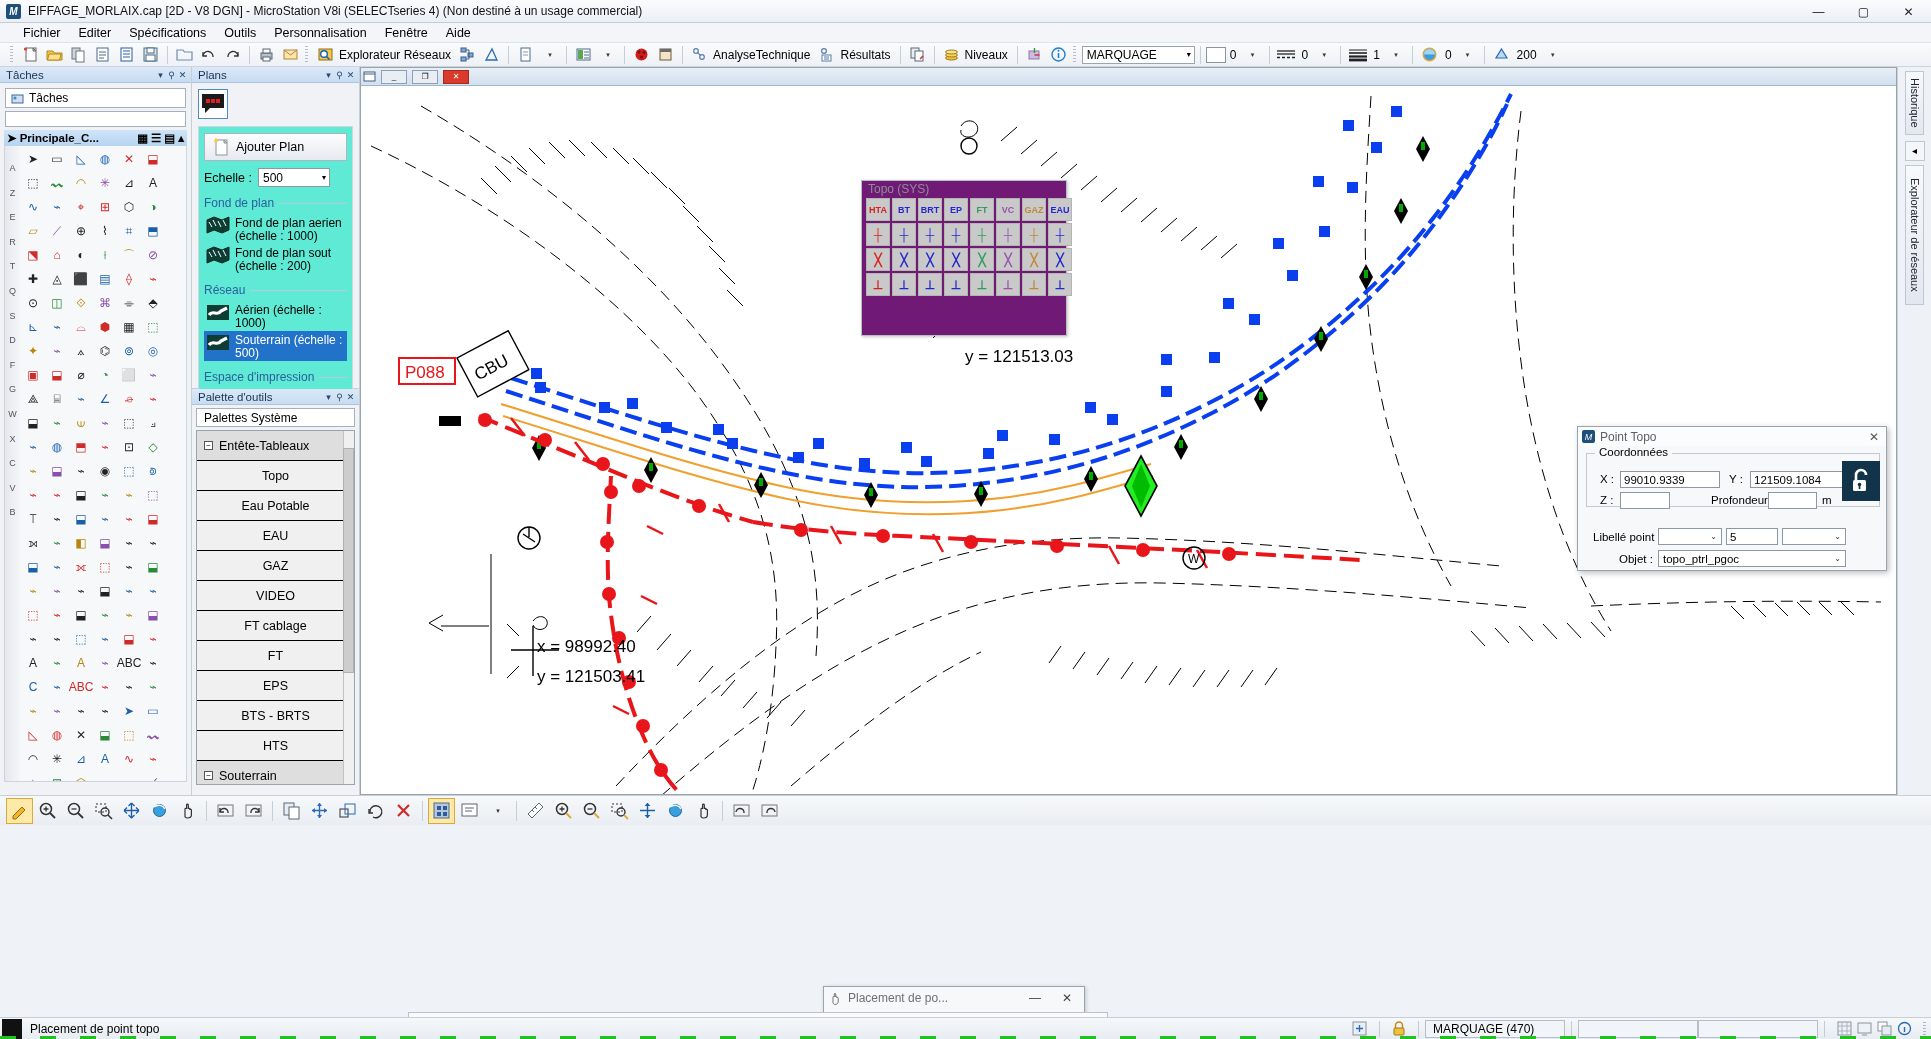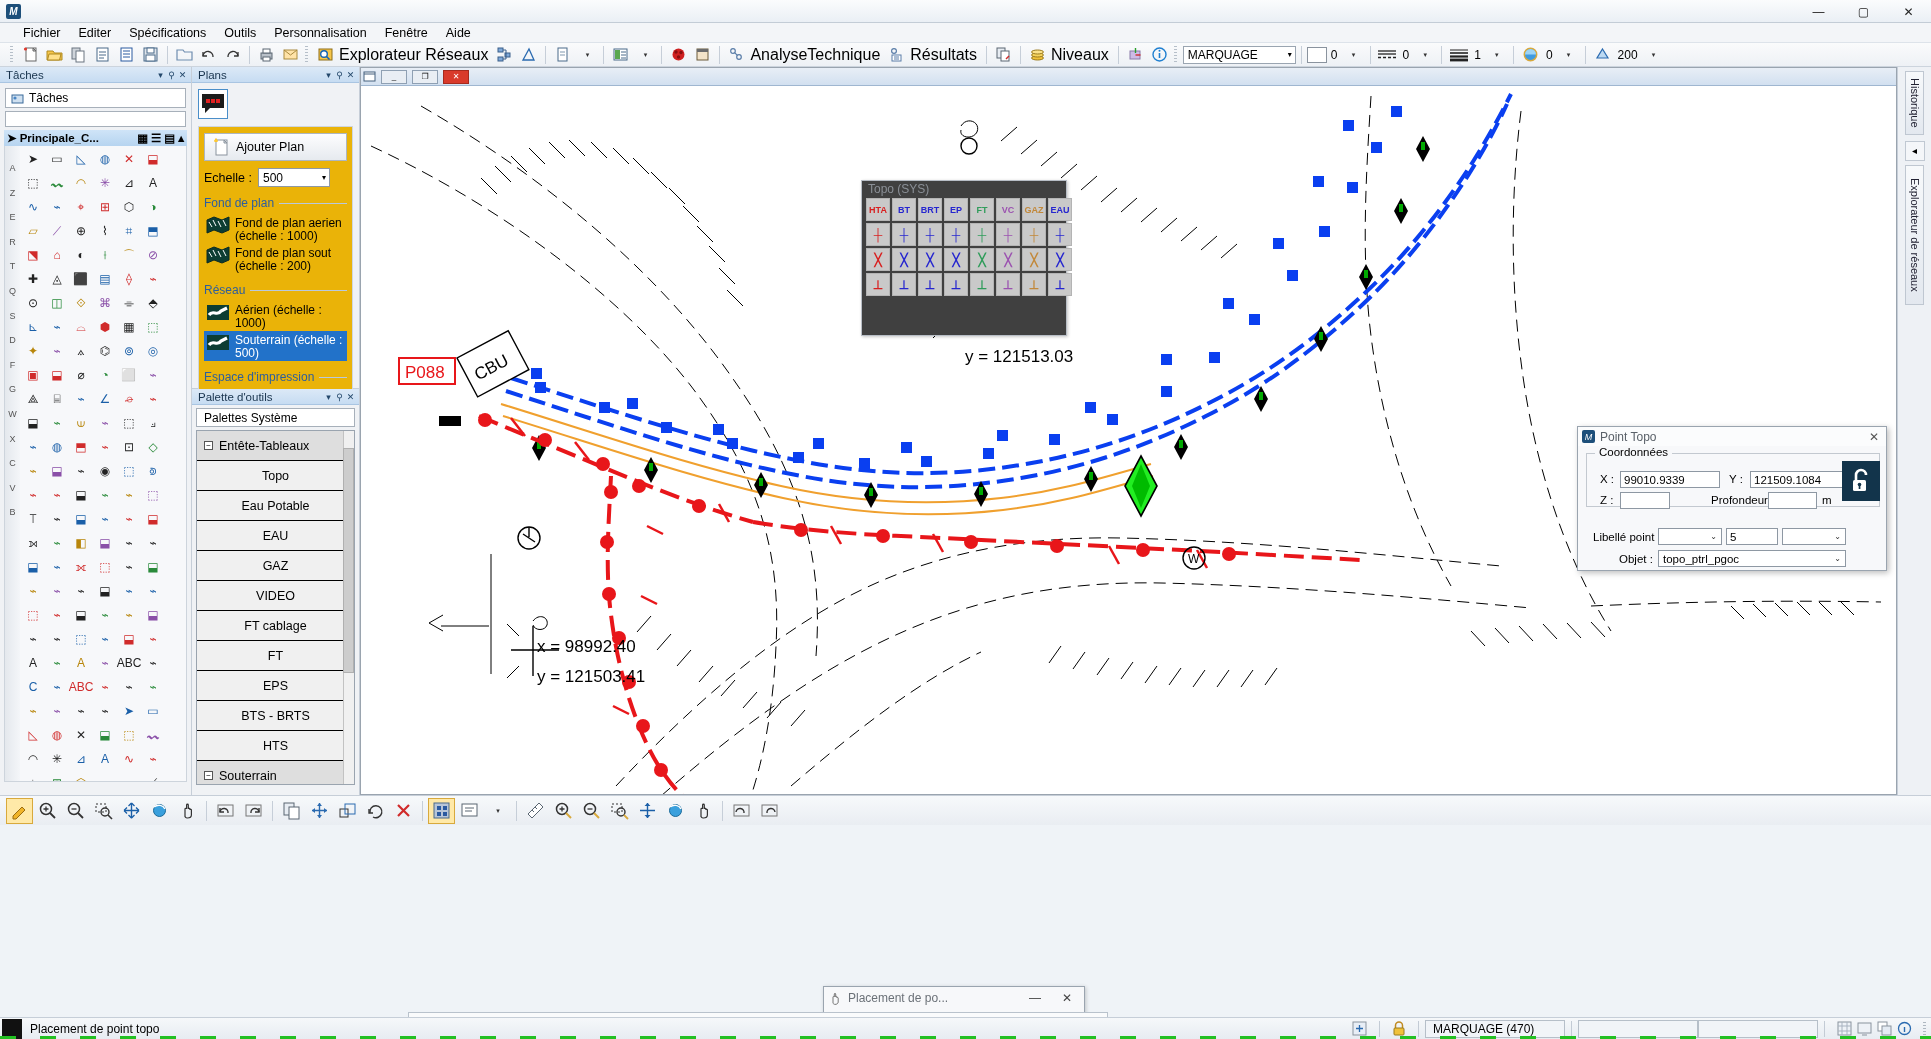--- a/index.html
+++ b/index.html
@@ -28,21 +28,21 @@
 
   
   .toolbar { position:absolute; left:0; top:43px; width:1931px; height:24px;
     background:linear-gradient(#fafbfc,#eef1f5); border-bottom:1px solid #ccd4dd;
     display:flex; align-items:center; padding-left:8px; gap:1px; }
   .tb-btn { width:23px; height:22px; display:flex; align-items:center;
     justify-content:center; position:relative; }
   .tb-sep { width:1px; height:18px; background:#c6ced8; margin:0 4px; }
   .tb-grip { width:3px; height:18px; margin:0 5px 0 2px;
     background:repeating-linear-gradient(to bottom,#b6bfc9 0 1px,transparent 1px 3px); }
-  .tb-lbl { font-size:16px; padding:0 4px 0 1px; white-space:nowrap; }
+  .tb-lbl { font-size:12px; padding:0 4px 0 1px; white-space:nowrap; }
   .tb-caret { font-size:7px; margin-left:1px; color:#333; }
   .tb-combo { width:113px; height:18px; border:1px solid #9aa5b1; background:#fff;
     display:flex; align-items:center; padding-left:4px; font-size:12px; }
   .tb-combo .ar { margin-left:auto; margin-right:3px; font-size:8px; }
   .tb-sw { width:20px; height:16px; border:1px solid #8a939e; background:#fff; }
   .tb-num { font-size:12px; padding:0 3px; }
 
   
   .panel-head { height:16px; background:linear-gradient(#dce9f7,#c6dcf2);
     display:flex; align-items:center; padding:0 3px; font-size:11.5px;
@@ -72,21 +72,21 @@
   .ti { width:24px; height:24px; display:flex; align-items:center;
     justify-content:center; font-size:12px; }
 
   
   .plans { position:absolute; left:192px; top:67px; width:168px; height:322px;
     background:#f0f2f5; border-right:1px solid #c6ced8;
     border-bottom:1px solid #c6ced8; }
   .plans-body { padding:6px 6px 0 6px; }
   .plan-tab { width:30px; height:30px; border:1px solid #4a8ec9; background:#fff;
     display:flex; align-items:center; justify-content:center; }
-  .plan-card { margin-top:7px; border:1px solid #cfd6de; background:#eab308;
+  .plan-card { margin-top:7px; border:1px solid #cfd6de; background:#5eead4;
     padding:6px 5px 7px 5px; }
   .btn-add { height:28px; background:linear-gradient(#fdfdfe,#e6eaef);
     border:1px solid #adb6c0; display:flex; align-items:center; gap:6px;
     padding:0 8px; font-size:12.5px; }
   .row-ech { display:flex; align-items:center; gap:6px; margin-top:7px; }
   .row-ech label { font-size:12.5px; }
   .sel-ech { width:72px; height:19px; border:1px solid #8e98a3; background:#fff;
     font-size:12px; display:flex; align-items:center; padding-left:4px; }
   .sel-ech .ar { margin-left:auto; margin-right:3px; font-size:8px; }
   .grp-ttl { color:#2d5e9e; font-size:12px; margin:9px 0 4px 0;
@@ -126,21 +126,21 @@
   .vt-txt { flex:1; }
   .vw-btn { width:26px; height:14px; border:1px solid #8fa0b3; background:#e9eef4;
     font-size:8px; display:flex; align-items:center; justify-content:center; }
   .vw-btn.x { background:#d93a2b; color:#fff; border-color:#a52a1e; }
   .canvas { position:absolute; left:0; top:18px; right:0; bottom:0;
     overflow:hidden; background:#fff; }
   .canvas svg { display:block; }
 
   
   .topo-sys { position:absolute; left:500px; top:112px; width:206px; height:156px;
-    background:#404040; border:1px solid #b8bec6; box-shadow:1px 1px 3px rgba(0,0,0,.22); }
+    background:#701a75; border:1px solid #b8bec6; box-shadow:1px 1px 3px rgba(0,0,0,.22); }
   .topo-sys .hd { height:17px; font-size:12px; color:#8a8f96; padding:1px 0 0 6px; }
   .ts-grid { padding:0 4px 4px 4px; display:grid;
     grid-template-columns:repeat(8,24px); gap:2px; }
   .ts-cell { width:24px; height:23px; background:#c9c9c9; border:1px solid #b4b4b4;
     display:flex; align-items:center; justify-content:center;
     font-size:9px; font-weight:bold; }
 
   
   .dlg { position:absolute; left:1216px; top:358px; width:310px; height:145px;
     background:#f7f8fa; border:1px solid #9aa4af; box-shadow:2px 2px 6px rgba(0,0,0,.26); }
@@ -213,20 +213,21 @@
   .sb-accent { position:absolute; left:0; bottom:0; width:1931px; height:3px;
     background:repeating-linear-gradient(to right,#22c022 0 16px,transparent 16px 40px); }
 </style>
 </head>
 <body>
 
 <div class="app">
 
   <div class="titlebar">
     <div class="ms-logo">M</div>
+    <div class="title-text">EIFFAGE_MORLAIX.cap [2D - V8 DGN] - MicroStation V8i (SELECTseries 4) (Non destiné à un usage commercial)</div>
     <div class="win-btns">
       <div class="win-btn">—</div>
       <div class="win-btn">▢</div>
       <div class="win-btn close">✕</div>
     </div>
   </div>
 
   <div class="menubar">
     <div class="mi">Fichier</div>
     <div class="mi">Editer</div>

